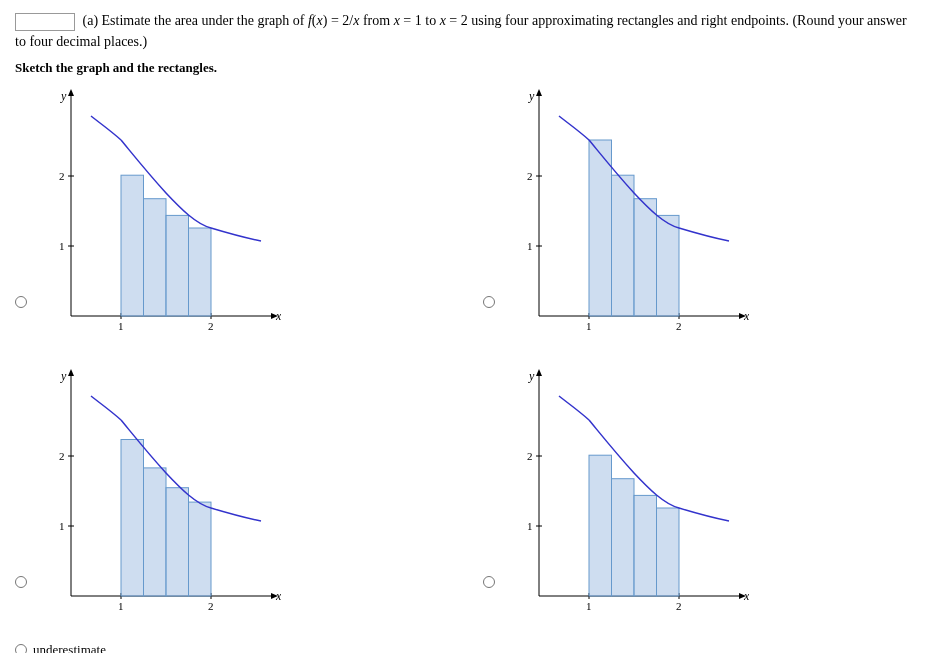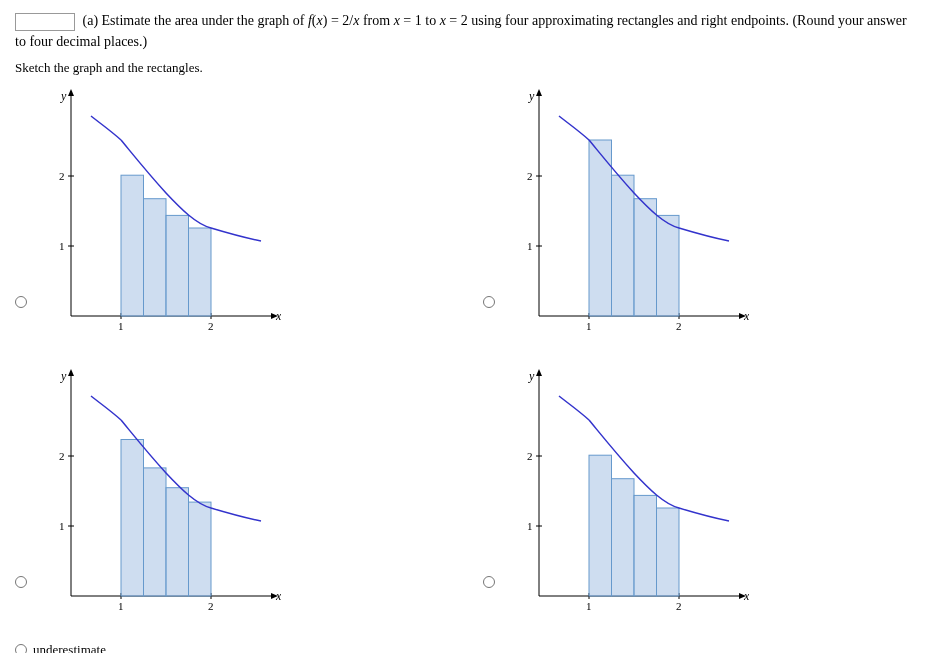--- a/index.html
+++ b/index.html
@@ -21,20 +21,21 @@
       display: inline-block;
       width: 60px;
       height: 18px;
       border: 1px solid #999;
       vertical-align: middle;
       margin-right: 4px;
     }
     .sketch-label {
       font-size: 13px;
       margin-bottom: 10px;
+      font-weight: bold;
     }
     .graphs-container {
       display: grid;
       grid-template-columns: 1fr 1fr;
       grid-template-rows: auto auto;
       gap: 20px 30px;
       margin-bottom: 16px;
     }
     .graph-wrapper {
       display: flex;

